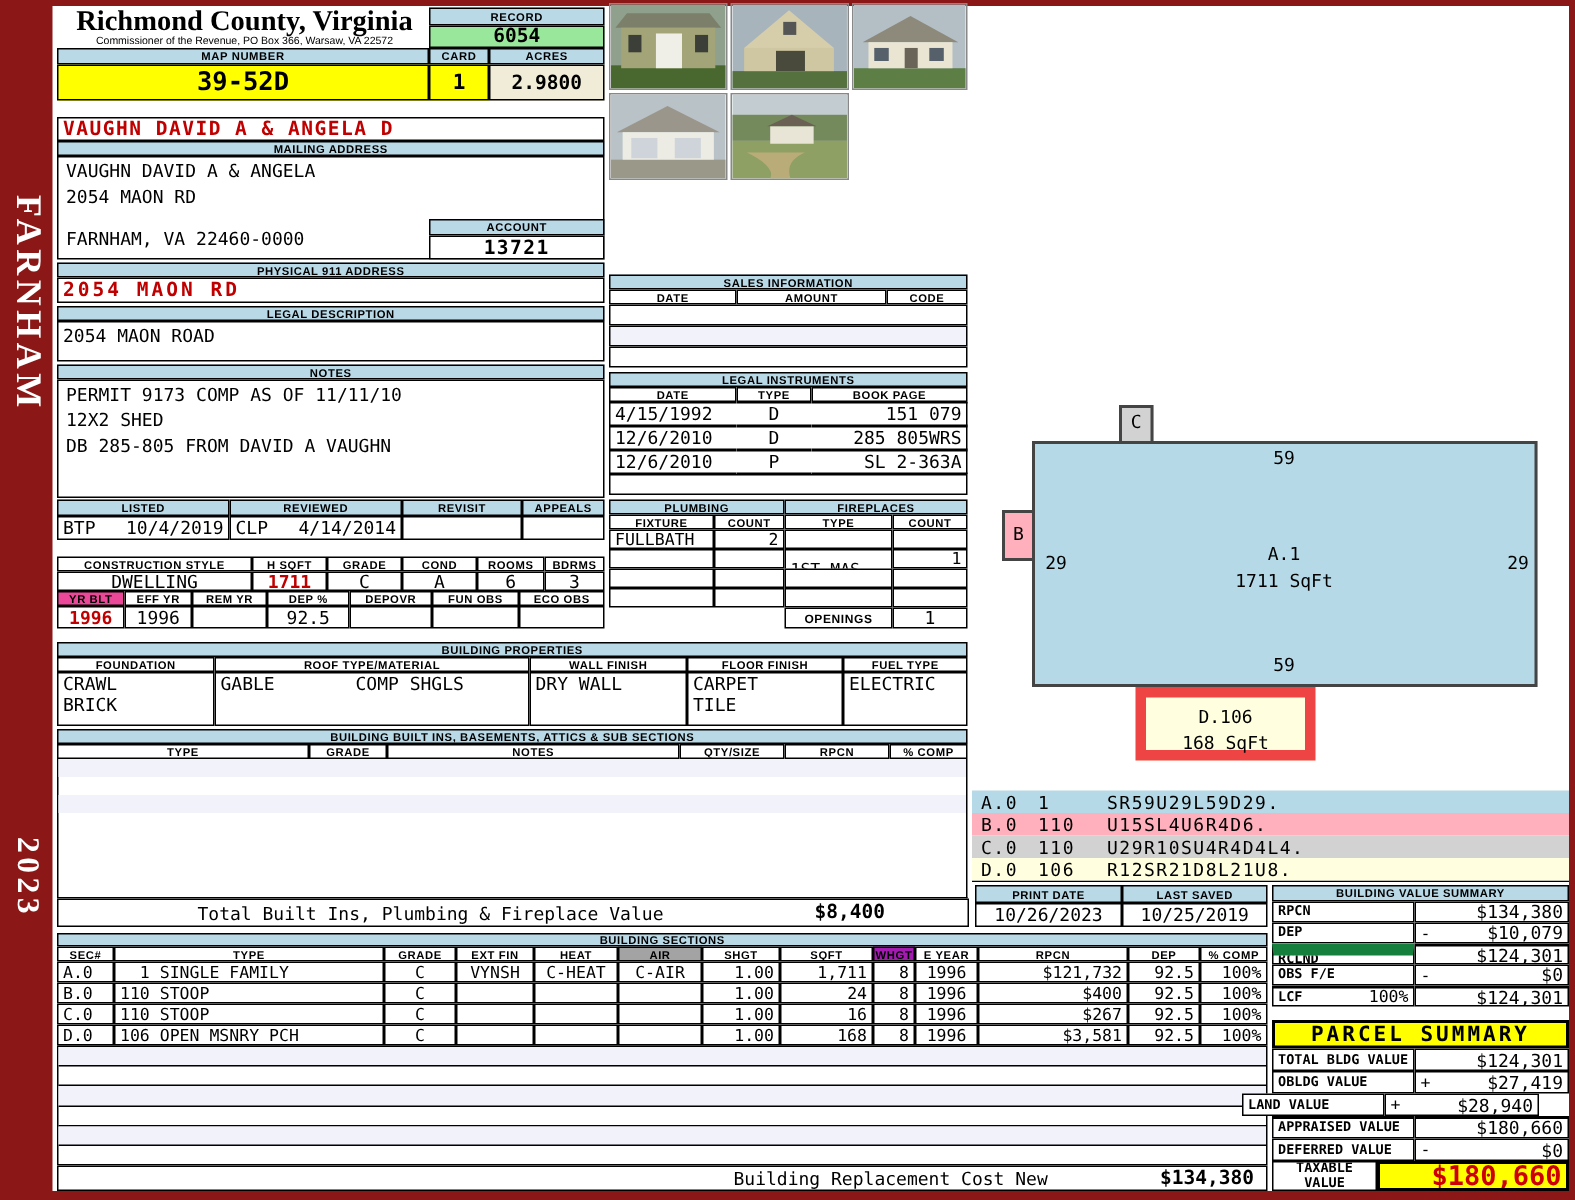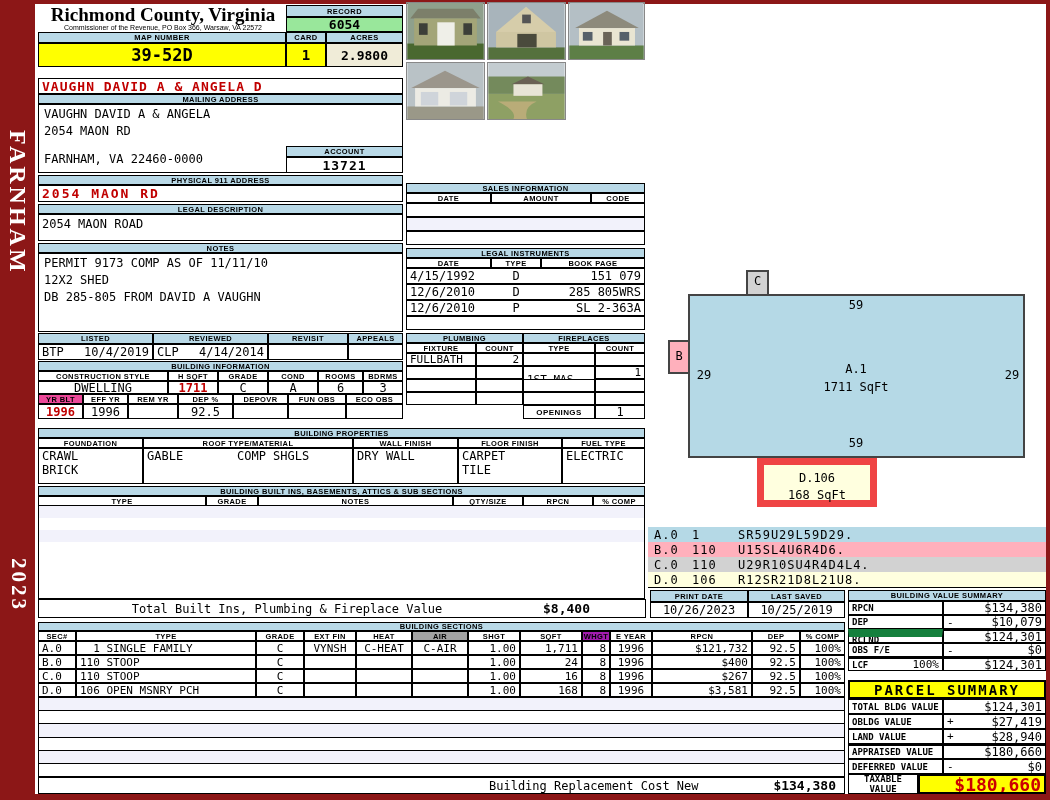--- a/index.html
+++ b/index.html
@@ -80,21 +80,20 @@
       <span>10/4/2019</span>
     </div>
     <div class="cell sb" style="width:115px;height:16px">
       <span>CLP</span>
       <span>4/14/2014</span>
     </div>
     <div class="cell" style="width:80px;height:16px"></div>
     <div class="cell" style="width:55px;height:16px"></div>
   </div>
 
-  <div class="abs hdr" style="left:38px;top:361px;width:365px;height:10px">BUILDING INFORMATION</div>
   <div class="abs row" style="left:38px;top:371px">
     <div class="hdr" style="width:130px;height:10px;background:#fff">CONSTRUCTION STYLE</div>
     <div class="hdr" style="width:50px;height:10px;background:#fff">H SQFT</div>
     <div class="hdr" style="width:50px;height:10px;background:#fff">GRADE</div>
     <div class="hdr" style="width:50px;height:10px;background:#fff">COND</div>
     <div class="hdr" style="width:45px;height:10px;background:#fff">ROOMS</div>
     <div class="hdr" style="width:40px;height:10px;background:#fff">BDRMS</div>
   </div>
   <div class="abs row" style="left:38px;top:381px">
     <div class="cell ctr" style="width:130px;height:13px">DWELLING</div>
@@ -467,21 +466,21 @@
       <span>$124,301</span>
     </div>
   </div>
   <div class="abs row" style="left:848px;top:714px">
     <div class="cell tiny" style="width:95px;height:15px">OBLDG VALUE</div>
     <div class="cell sb" style="width:103px;height:15px">
       <span class="sm">+</span>
       <span>$27,419</span>
     </div>
   </div>
-  <div class="abs row" style="left:848px;top:729px">
+  <div class="abs row" style="left:828px;top:729px">
     <div class="cell tiny" style="width:95px;height:15px">LAND VALUE</div>
     <div class="cell sb" style="width:103px;height:15px">
       <span class="sm">+</span>
       <span>$28,940</span>
     </div>
   </div>
   <div class="abs row" style="left:848px;top:744px">
     <div class="cell tiny" style="width:95px;height:15px;border-top:2px solid #000">APPRAISED VALUE</div>
     <div class="cell sb" style="width:103px;height:15px;border-top:2px solid #000">
       <span class="sm"></span>

